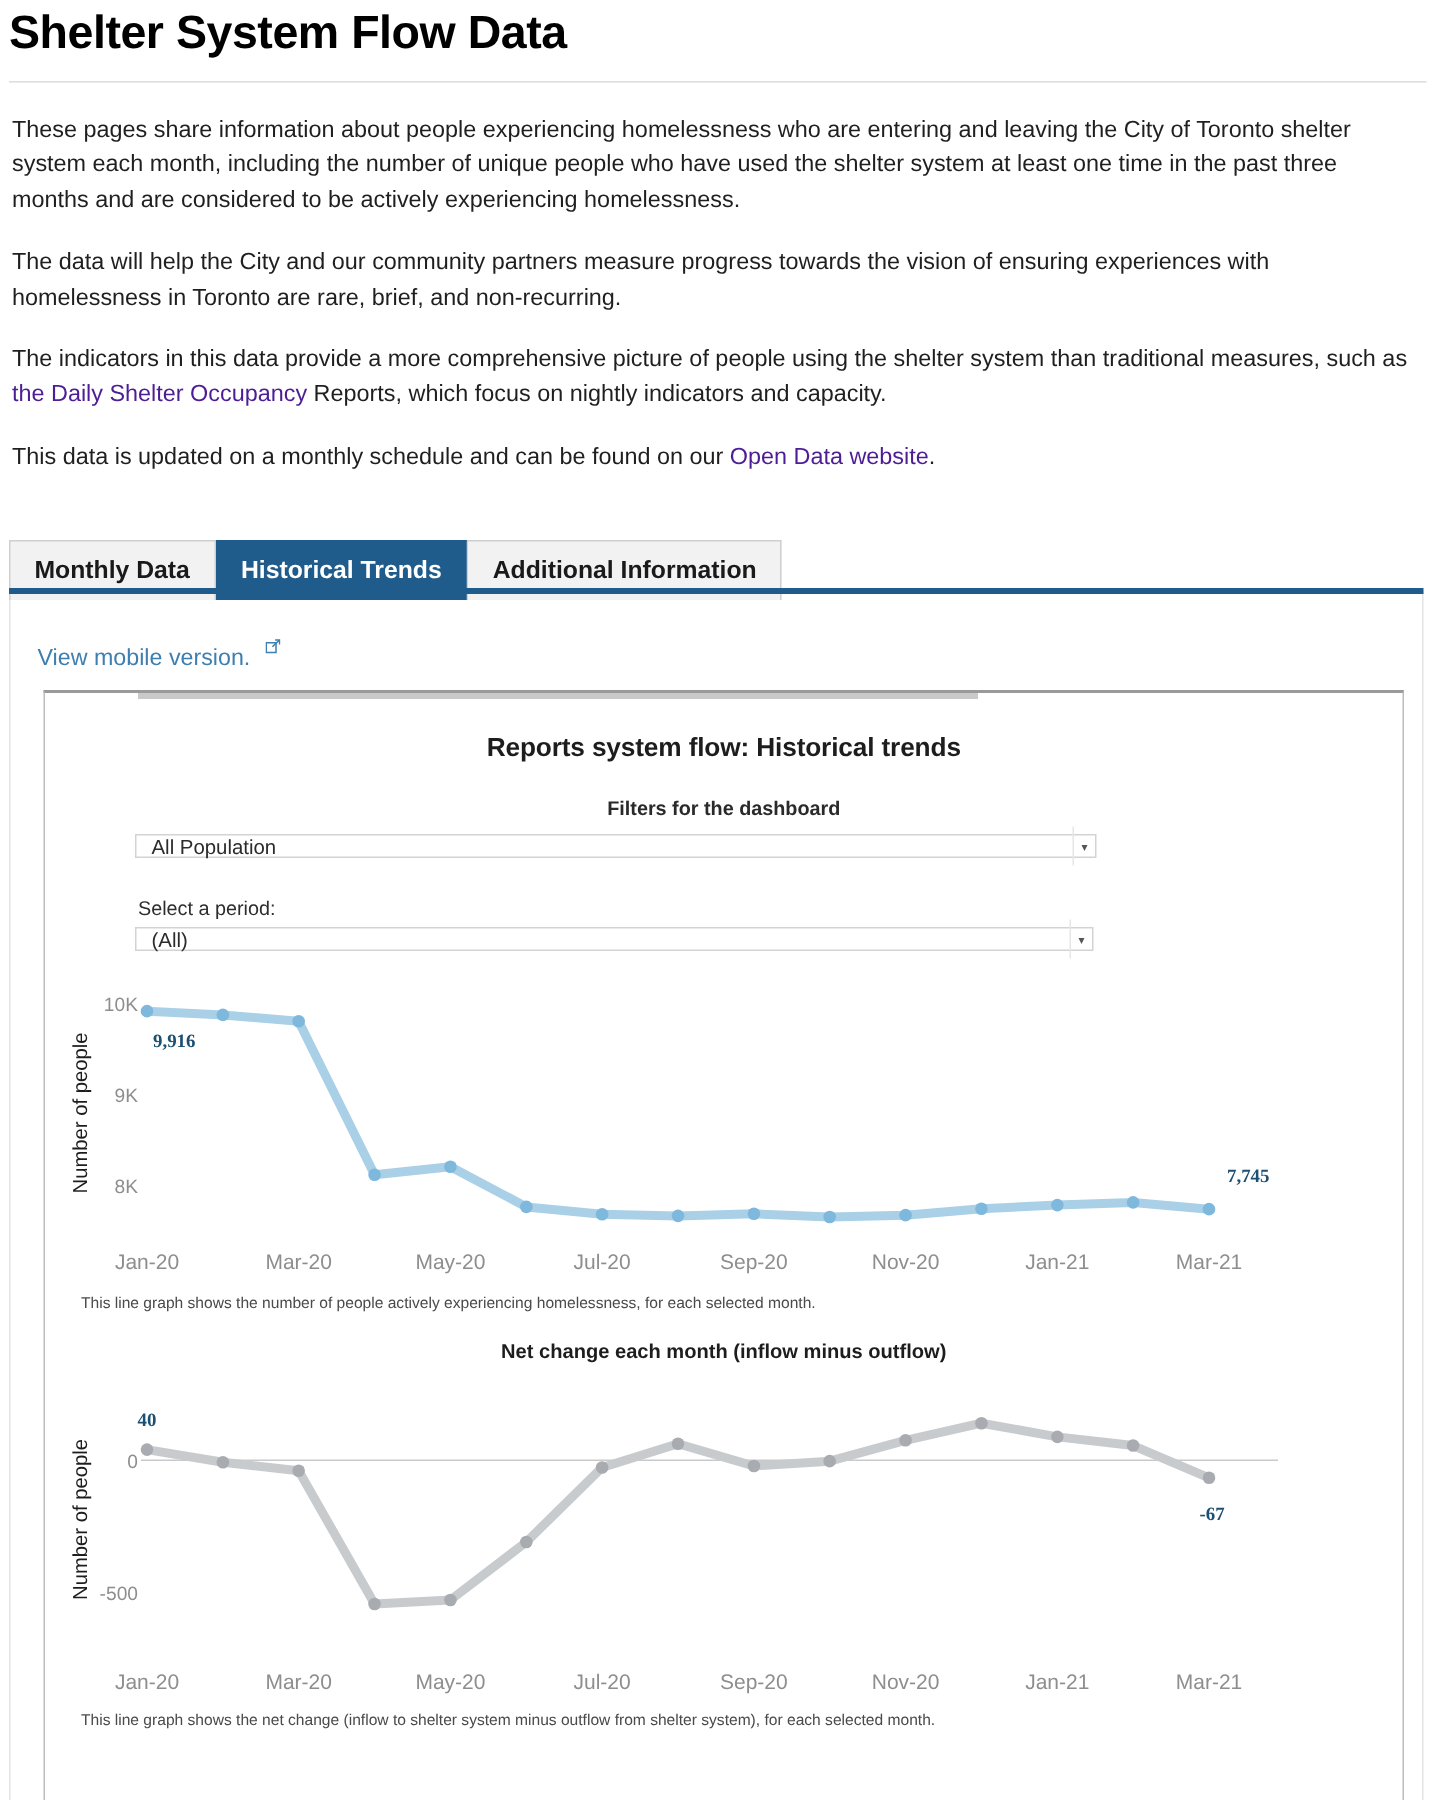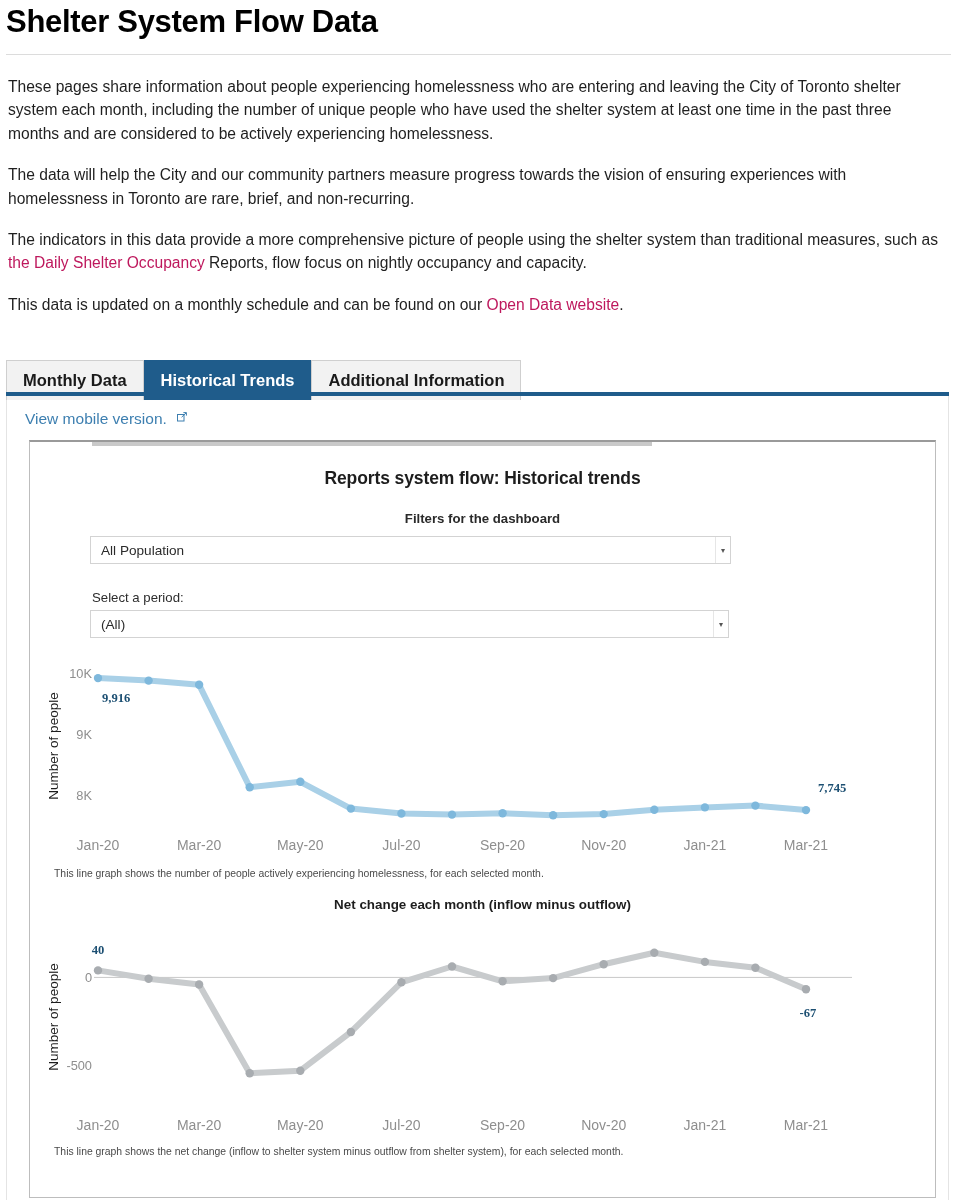--- a/index.html
+++ b/index.html
@@ -30,21 +30,21 @@
 
   
   .intro { margin: 0 12px 0 8px; }
   .intro p {
     font-size: 15.6px;
     line-height: 1.5;
     margin: 0 0 18px 0;
     color: #1f1f1f;
   }
   .intro p:last-child { margin-bottom: 0; }
-  a.link { color: #be185d; text-decoration: none; }
+  a.link { color: #4c1d95; text-decoration: none; }
 
   
   .tabs-wrap { margin-top: 36px; position: relative; height: 42px; }
   .tabs {
     display: flex;
     align-items: flex-end;
     gap: 0;
     margin-left: 6px;
     height: 42px;
   }
@@ -85,23 +85,23 @@
     border-left: 1px solid #e4e4e4;
     border-right: 1px solid #e4e4e4;
     border-bottom: 1px solid #e4e4e4;
     padding: 16px 0 0 0;
     background: #ffffff;
     min-height: 810px;
   }
   .mobile-link {
     font-size: 15.5px;
     color: #3d7fb0;
-    margin: 0 0 8px 18px;
+    margin: 20px 0 8px 18px;
     display: inline-flex;
-    align-items: flex-end;
+    align-items: flex-start;
     gap: 10px;
     cursor: pointer;
   }
   .ext-icon { font-size: 11px; color: #3d7fb0; position: relative; top: -4px; }
 
   
   .viz-frame {
     margin: 4px 12px 0 22px;
     border: 1px solid #bdbdbd;
     border-top: 2px solid #9a9a9a;
@@ -131,21 +131,21 @@
     color: #2a2a2a;
     margin: 0 0 10px 0;
   }
   .filter-label {
     font-size: 13.2px;
     color: #2d2d2d;
     margin: 0 0 5px 48px;
   }
   .select-box {
     margin: 0 190px 0 46px;
-    height: 28px;
+    height: 16px;
     border: 1px solid #d3d3d3;
     background: #fff;
     display: flex;
     align-items: center;
     justify-content: space-between;
     font-size: 13.6px;
     color: #2b2b2b;
     padding: 0 0 0 10px;
     cursor: pointer;
   }
@@ -199,21 +199,21 @@
 <body>
 
 <div class="page">
 
   <h1 class="page-title">Shelter System Flow Data</h1>
   <div class="title-rule"></div>
 
   <div class="intro">
     <p>These pages share information about people experiencing homelessness who are entering and leaving the City of Toronto shelter system each month, including the number of unique people who have used the shelter system at least one time in the past three months and are considered to be actively experiencing homelessness.</p>
     <p>The data will help the City and our community partners measure progress towards the vision of ensuring experiences with homelessness in Toronto are rare, brief, and non-recurring.</p>
-    <p><span>The indicators in this data provide a more comprehensive picture of people using the shelter system than traditional measures, such as </span><a class="link" href="#">the Daily Shelter Occupancy</a><span> Reports, flow focus on nightly occupancy and capacity.</span></p>
+    <p><span>The indicators in this data provide a more comprehensive picture of people using the shelter system than traditional measures, such as </span><a class="link" href="#">the Daily Shelter Occupancy</a><span> Reports, which focus on nightly indicators and capacity.</span></p>
     <p><span>This data is updated on a monthly schedule and can be found on our </span><a class="link" href="#">Open Data website</a><span>.</span></p>
   </div>
 
   <div class="tabs-wrap">
     <div class="tabs">
       <div class="tab">Monthly Data</div>
       <div class="tab active">Historical Trends</div>
       <div class="tab">Additional Information</div>
     </div>
     <div class="tab-underline"></div>

